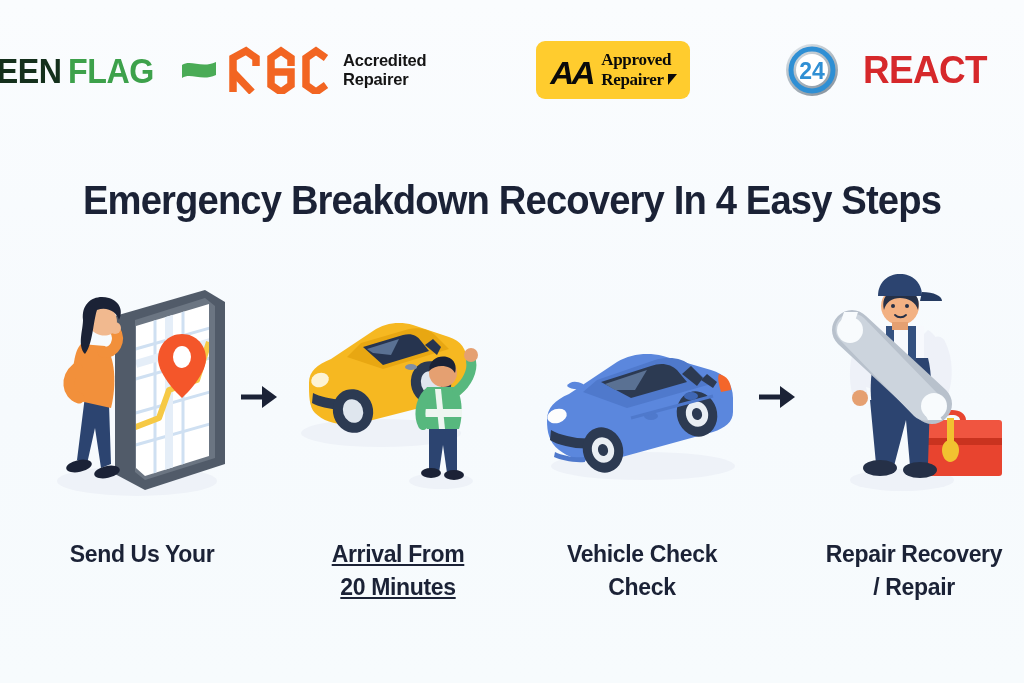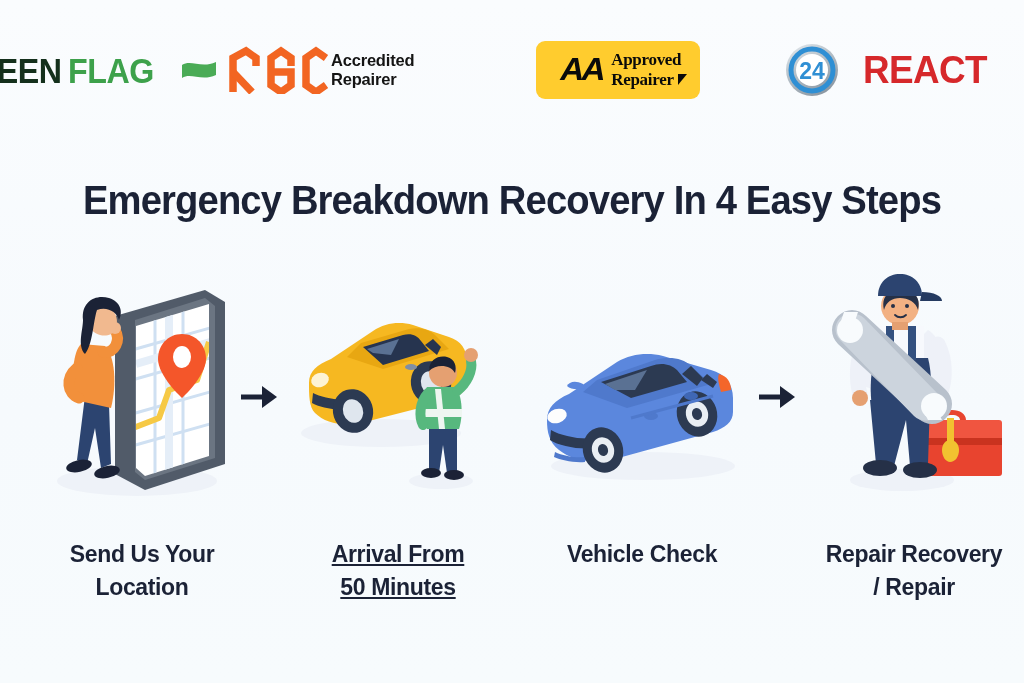--- a/index.html
+++ b/index.html
@@ -55,38 +55,38 @@
     white-space: nowrap;
     transform: scaleX(0.92);
     transform-origin: left center;
   }
   .gf-green1 { color: #14301c; }
   .gf-green2 { color: #3da14b; margin-left: 7px; }
   .gf-flag { display: block; }
 
   
   .logo-rac { left: 228px; top: 0; }
-  .rac-wrap { display: flex; align-items: center; }
+  .rac-wrap { display: flex; align-items: center; gap: 12px; }
   .rac-mark { display: block; }
   .rac-sub {
     font-size: 16.5px;
     font-weight: bold;
     line-height: 1.18;
     color: #141414;
     letter-spacing: -0.2px;
   }
 
   
   .logo-aa { left: 536px; top: 0; }
   .aa-badge {
     background: #ffcc2e;
     border-radius: 9px;
-    padding: 9px 13px 10px 25px;
+    padding: 9px 13px 10px 15px;
     display: flex;
-    align-items: center;
+    align-items: flex-end;
     gap: 9px;
   }
   .aa-letters {
     font-size: 32px;
     font-weight: bold;
     font-style: italic;
     color: #0a0a0a;
     letter-spacing: -2.5px;
     line-height: 0.92;
     transform: scaleX(1.04);
@@ -306,21 +306,20 @@
             <circle cx="78" cy="60" r="6" fill="#f1b98f"></circle>
 
             <path d="M52 58 C52 46 60 38 70 40 C80 42 82 54 78 62 C74 70 58 70 52 58 Z" fill="#f1b98f"></path>
 
             <path d="M46 52 C44 34 58 26 72 30 C84 34 86 44 82 52 C80 44 70 38 60 42 C56 54 56 76 48 86 C40 78 46 62 46 52 Z" fill="#1b2236"></path>
           </g>
         </svg>
       </div>
       <div class="step-label">
         <div>Send Us Your</div>
-        <div>Location</div>
       </div>
     </div>
 
     <div class="arrow arrow-1">
       <svg width="40" height="26" viewBox="0 0 40 26">
         <path d="M2 13 L27 13" stroke="#1b2236" stroke-width="5" stroke-linecap="butt"></path>
         <path d="M23 2 L38 13 L23 24 Z" fill="#1b2236"></path>
       </svg>
     </div>
 
@@ -367,21 +366,21 @@
             <path d="M166 106 C176 98 182 86 180 76" stroke="#57b87e" stroke-width="10" fill="none" stroke-linecap="round"></path>
             <circle cx="180" cy="70" r="7" fill="#e5a071"></circle>
 
             <circle cx="152" cy="88" r="14" fill="#e5a071"></circle>
             <path d="M138 86 C138 74 148 70 156 72 C164 74 166 82 164 88 C160 80 146 78 138 86 Z" fill="#1b2236"></path>
           </g>
         </svg>
       </div>
       <div class="step-label">
         <div>Arrival From</div>
-        <div>50 Minutes</div>
+        <div>20 Minutes</div>
       </div>
     </div>
 
     <div class="step step-3">
       <div class="step-art">
         <svg width="215" height="200" viewBox="0 0 215 200">
           <ellipse cx="108" cy="166" rx="92" ry="14" fill="#eef2f8"></ellipse>
           <g>
 
             <path d="M12 120 C12 108 20 100 34 94 L82 62 C96 54 112 52 128 56 L176 70 C190 74 198 84 198 98 L198 112 C198 122 190 128 178 132 L76 160 C58 164 36 160 24 150 C14 142 12 132 12 120 Z" fill="#5b87dd"></path>
@@ -413,20 +412,21 @@
 
             <ellipse cx="116" cy="116" rx="7" ry="4" fill="#4f79cc"></ellipse>
             <ellipse cx="156" cy="96" rx="7" ry="4" fill="#3f67b5"></ellipse>
 
             <path d="M96 118 L178 96" stroke="#4f79cc" stroke-width="3" fill="none"></path>
           </g>
         </svg>
       </div>
       <div class="step-label">
         <div>Vehicle Check</div>
+        <div>Check</div>
       </div>
     </div>
 
     <div class="arrow arrow-3">
       <svg width="40" height="26" viewBox="0 0 40 26">
         <path d="M2 13 L27 13" stroke="#1b2236" stroke-width="5" stroke-linecap="butt"></path>
         <path d="M23 2 L38 13 L23 24 Z" fill="#1b2236"></path>
       </svg>
     </div>
 

